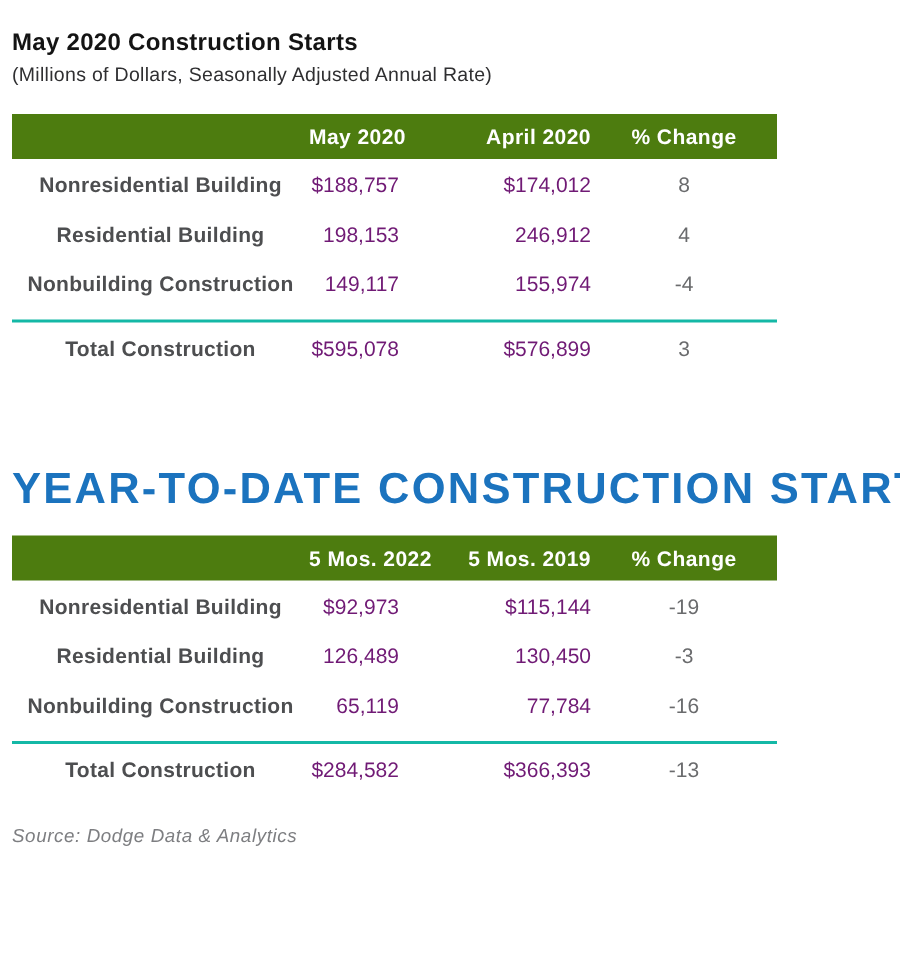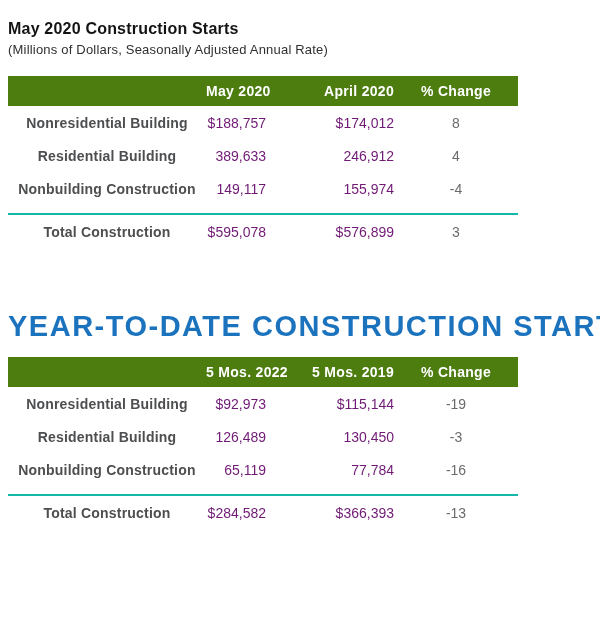--- a/index.html
+++ b/index.html
@@ -62,21 +62,21 @@
       </thead>
       <tbody>
         <tr>
           <td class="label">Nonresidential Building</td>
           <td class="num">$188,757</td>
           <td class="num">$174,012</td>
           <td class="chg">8</td>
         </tr>
         <tr>
           <td class="label">Residential Building</td>
-          <td class="num">389,633</td>
+          <td class="num">198,153</td>
           <td class="num">246,912</td>
           <td class="chg">4</td>
         </tr>
         <tr>
           <td class="label">Nonbuilding Construction</td>
           <td class="num">149,117</td>
           <td class="num">155,974</td>
           <td class="chg">-4</td>
         </tr>
         <tr class="spacer">
@@ -141,14 +141,15 @@
         <tr class="total">
           <td class="label">Total Construction</td>
           <td class="num">$284,582</td>
           <td class="num">$366,393</td>
           <td class="chg">-13</td>
         </tr>
       </tbody>
     </table>
   </div>
 
+  <div class="source">Source: Dodge Data &amp; Analytics</div>
 
 </div>
 
 </body></html>

